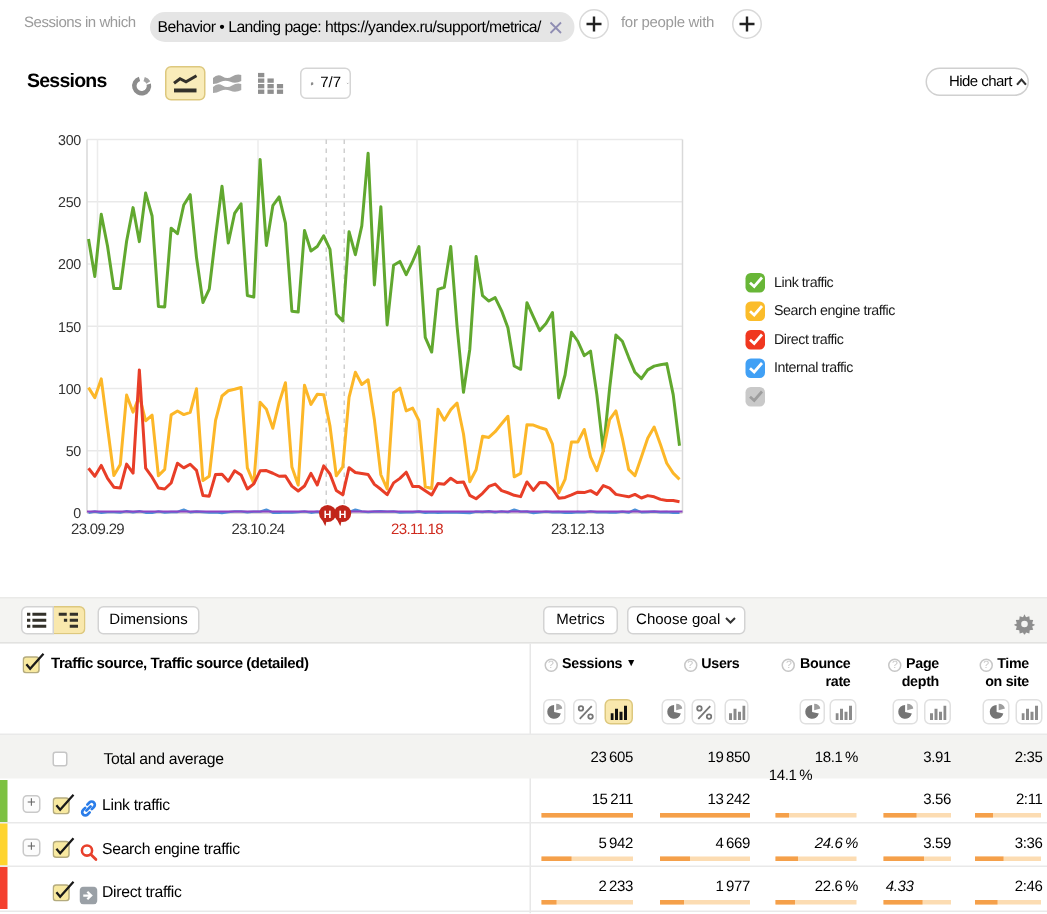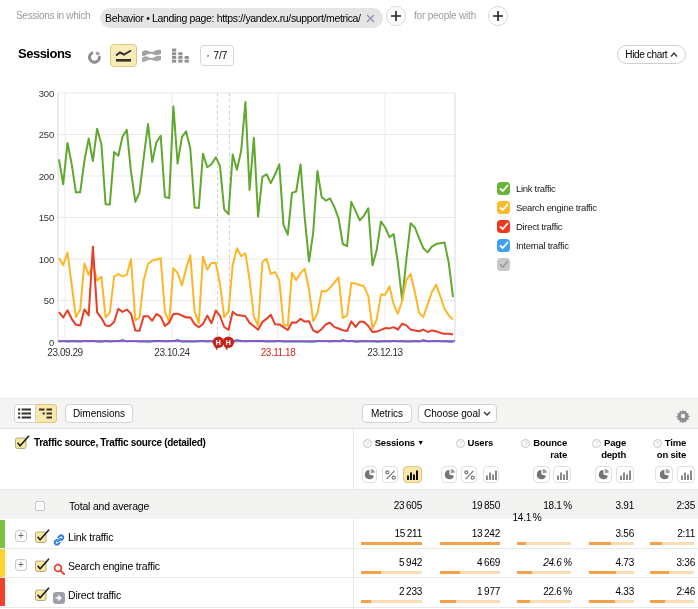--- a/index.html
+++ b/index.html
@@ -11,21 +11,21 @@
   letter-spacing:-0.35px; color:#000; }
 .plusbtn { width:20px; height:20px; border:1px solid #d9d9d9; border-radius:50%;
   background:#fff; display:flex; align-items:center; justify-content:center; }
 .title { font-size:13px; font-weight:bold; letter-spacing:-0.5px; color:#000; }
 .cbtn { border-radius:4px; display:flex; align-items:center; justify-content:center; }
 .ybtn { background:#f9ecba; border:1px solid #ddc87e; }
 .ddbtn { border:1px solid #d5d5d5; border-radius:4px; background:#fff;
   display:flex; align-items:center; font-size:10px; color:#000; }
 .pill { border:1px solid #d0d0d0; border-radius:10px; background:#fff;
   font-size:10px; letter-spacing:-0.36px; color:#000; display:flex;
-  align-items:center; justify-content:center; }
+  align-items:center; justify-content:flex-end; }
 .legend-item { position:absolute; display:flex; align-items:center; height:14px;
   white-space:nowrap; }
 .legend-item .lbox { width:13px; height:13px; border-radius:3.5px; margin-right:6px;
   display:flex; align-items:center; justify-content:center; flex:none; }
 .legend-item span.lt { font-size:9.5px; letter-spacing:-0.3px; color:#1a1a1a; }
 .toolbar { left:0; top:398px; width:698px; height:31px; background:#f4f4f2;
   border-top:1px solid #eaeae8; border-bottom:1px solid #e2e2e0; }
 .btn { border:1px solid #d3d3d3; border-radius:4px; background:#fff; font-size:10px;
   color:#000; display:flex; align-items:center; justify-content:center; }
 .colhead { font-size:9.5px; font-weight:bold; letter-spacing:-0.2px; color:#000;
@@ -392,21 +392,21 @@
     <i style="width:20px;"></i>
   </div>
 <div class="num" style="left:410px; top:557px; width:90px;">4 669</div>
 <div class="bar" style="left:440px; top:570.5px; width:60px;">
     <i style="width:20px;"></i>
   </div>
 <div class="num" style="left:482px; top:557px; width:90px;font-style:italic;">24.6 %</div>
 <div class="bar" style="left:517px; top:570.5px; width:54px;">
     <i style="width:15px;"></i>
   </div>
-<div class="num" style="left:544px; top:557px; width:90px;">4.73</div>
+<div class="num" style="left:544px; top:557px; width:90px;">3.59</div>
 <div class="bar" style="left:589px; top:570.5px; width:45px;">
     <i style="width:27px;"></i>
   </div>
 <div class="num" style="left:605px; top:557px; width:90px;">3:36</div>
 <div class="bar" style="left:650px; top:570.5px; width:44px;">
     <i style="width:19px;"></i>
   </div>
 
 <div class="abs hborder" style="top:577px;"></div>
 <div class="strip" style="top:578px; height:28px; background:#f4402e;"></div>
@@ -424,20 +424,20 @@
     <i style="width:10px;"></i>
   </div>
 <div class="num" style="left:410px; top:586px; width:90px;">1 977</div>
 <div class="bar" style="left:440px; top:599.5px; width:60px;">
     <i style="width:16px;"></i>
   </div>
 <div class="num" style="left:482px; top:586px; width:90px;">22.6 %</div>
 <div class="bar" style="left:517px; top:599.5px; width:54px;">
     <i style="width:13px;"></i>
   </div>
-<div class="num" style="left:544px; top:586px; width:90px;">4.33</div>
+<div class="num" style="left:519px; top:586px; width:90px;font-style:italic;">4.33</div>
 <div class="bar" style="left:589px; top:599.5px; width:45px;">
     <i style="width:26px;"></i>
   </div>
 <div class="num" style="left:605px; top:586px; width:90px;">2:46</div>
 <div class="bar" style="left:650px; top:599.5px; width:44px;">
     <i style="width:15px;"></i>
   </div>
 <div class="abs hborder" style="top:607px;"></div>
 </body></html>

